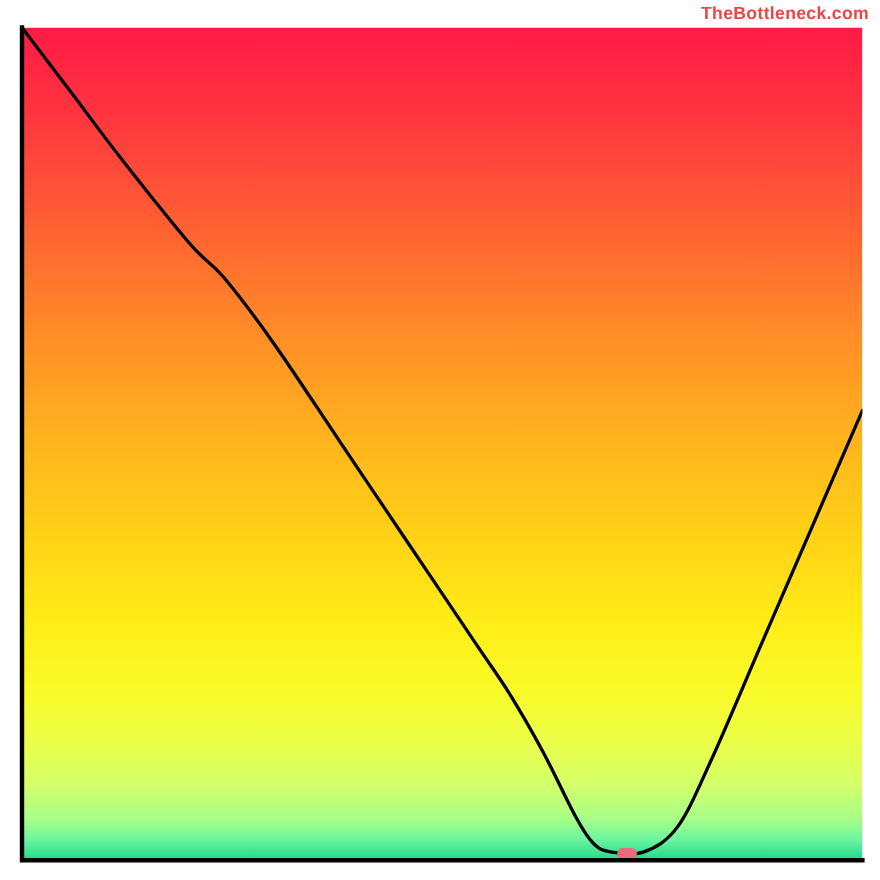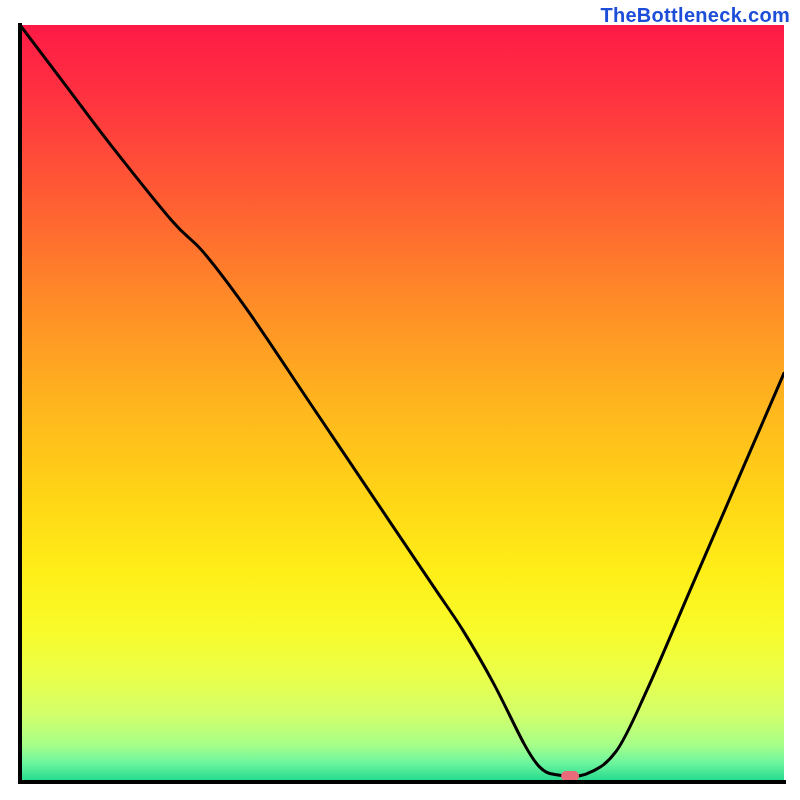--- a/index.html
+++ b/index.html
@@ -13,23 +13,23 @@
   }
   .frame {
     position: relative;
     width: 800px;
     height: 800px;
   }
   .watermark {
     position: absolute;
     top: 4px;
     right: 10px;
-    font-size: 20px;
+    font-size: 16px;
     font-weight: 600;
-    color: #1d4ed8;
+    color: #ef4444;
     letter-spacing: 0.3px;
     z-index: 10;
   }
   svg.plot {
     position: absolute;
     left: 0;
     top: 0;
     width: 800px;
     height: 800px;
   }

